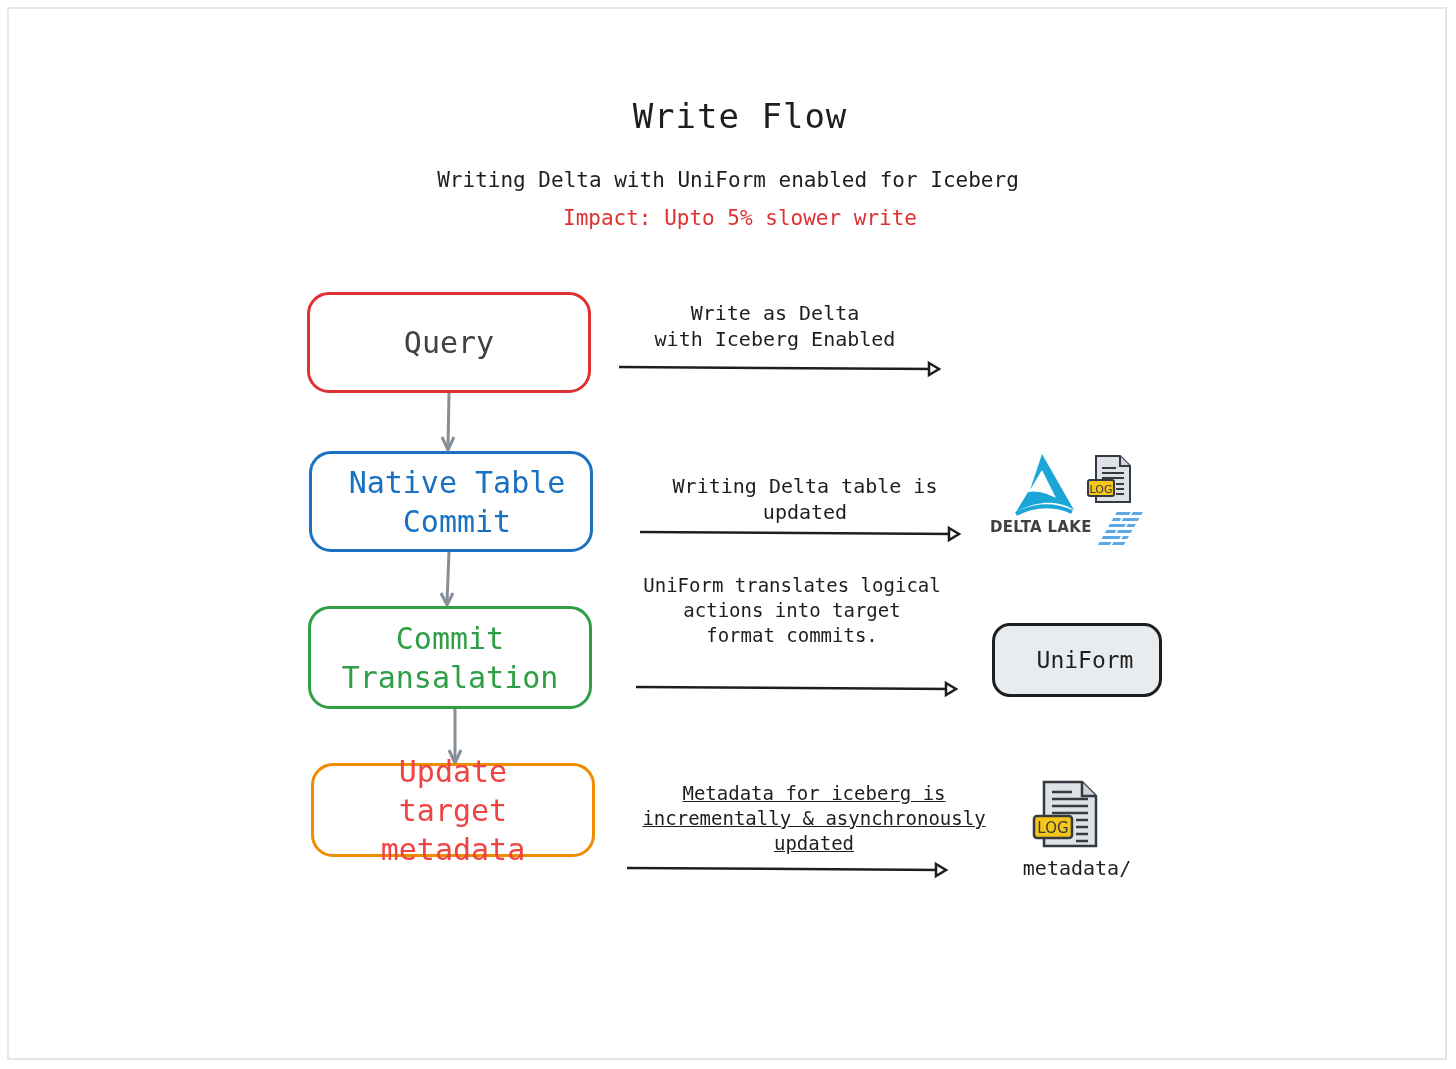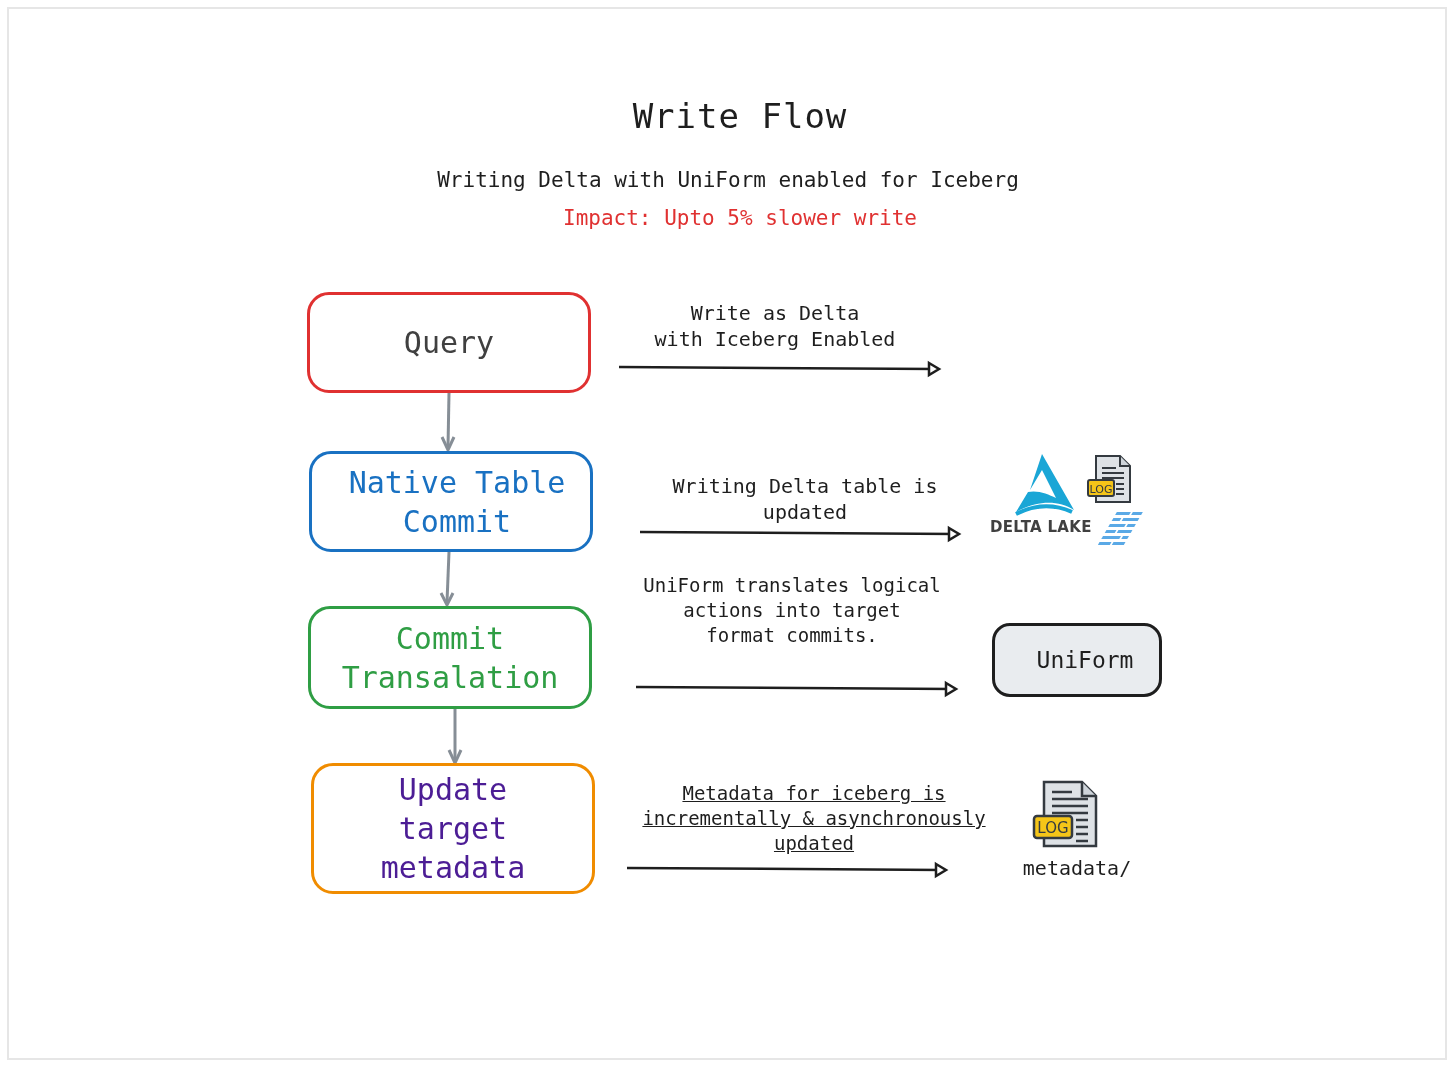--- a/index.html
+++ b/index.html
@@ -57,21 +57,21 @@
     <path d="M627 868 L943 870"></path>
     <path d="M936 864 L946 870 L936 876 Z" fill="#fff"></path>
   </g>
 </svg>
 
 <div class="step" style="left:307px;top:292px;width:284px;height:101px;border-color:#e03131;color:#404040;">Query</div>
 <div class="step" style="left:309px;top:451px;width:284px;height:101px;border-color:#1971c2;color:#1971c2;padding-left:12px;">Native Table
 Commit</div>
 <div class="step" style="left:308px;top:606px;width:284px;height:103px;border-color:#2f9e44;color:#2f9e44;">Commit
 Transalation</div>
-<div class="step" style="left:311px;top:763px;width:284px;height:131px;border-color:#f08c00;color:#4c1d95;">Update
+<div class="step" style="left:311px;top:763px;width:284px;height:94px;border-color:#f08c00;color:#ef4444;">Update
 target
 metadata</div>
 
 <div class="label" style="left:610px;top:300px;width:330px;">Write as Delta
 with Iceberg Enabled</div>
 <div class="label" style="left:640px;top:473px;width:330px;">Writing Delta table is
 updated</div>
 <div class="label small" style="left:612px;top:573px;width:360px;">UniForm translates logical
 actions into target
 format commits.</div>

